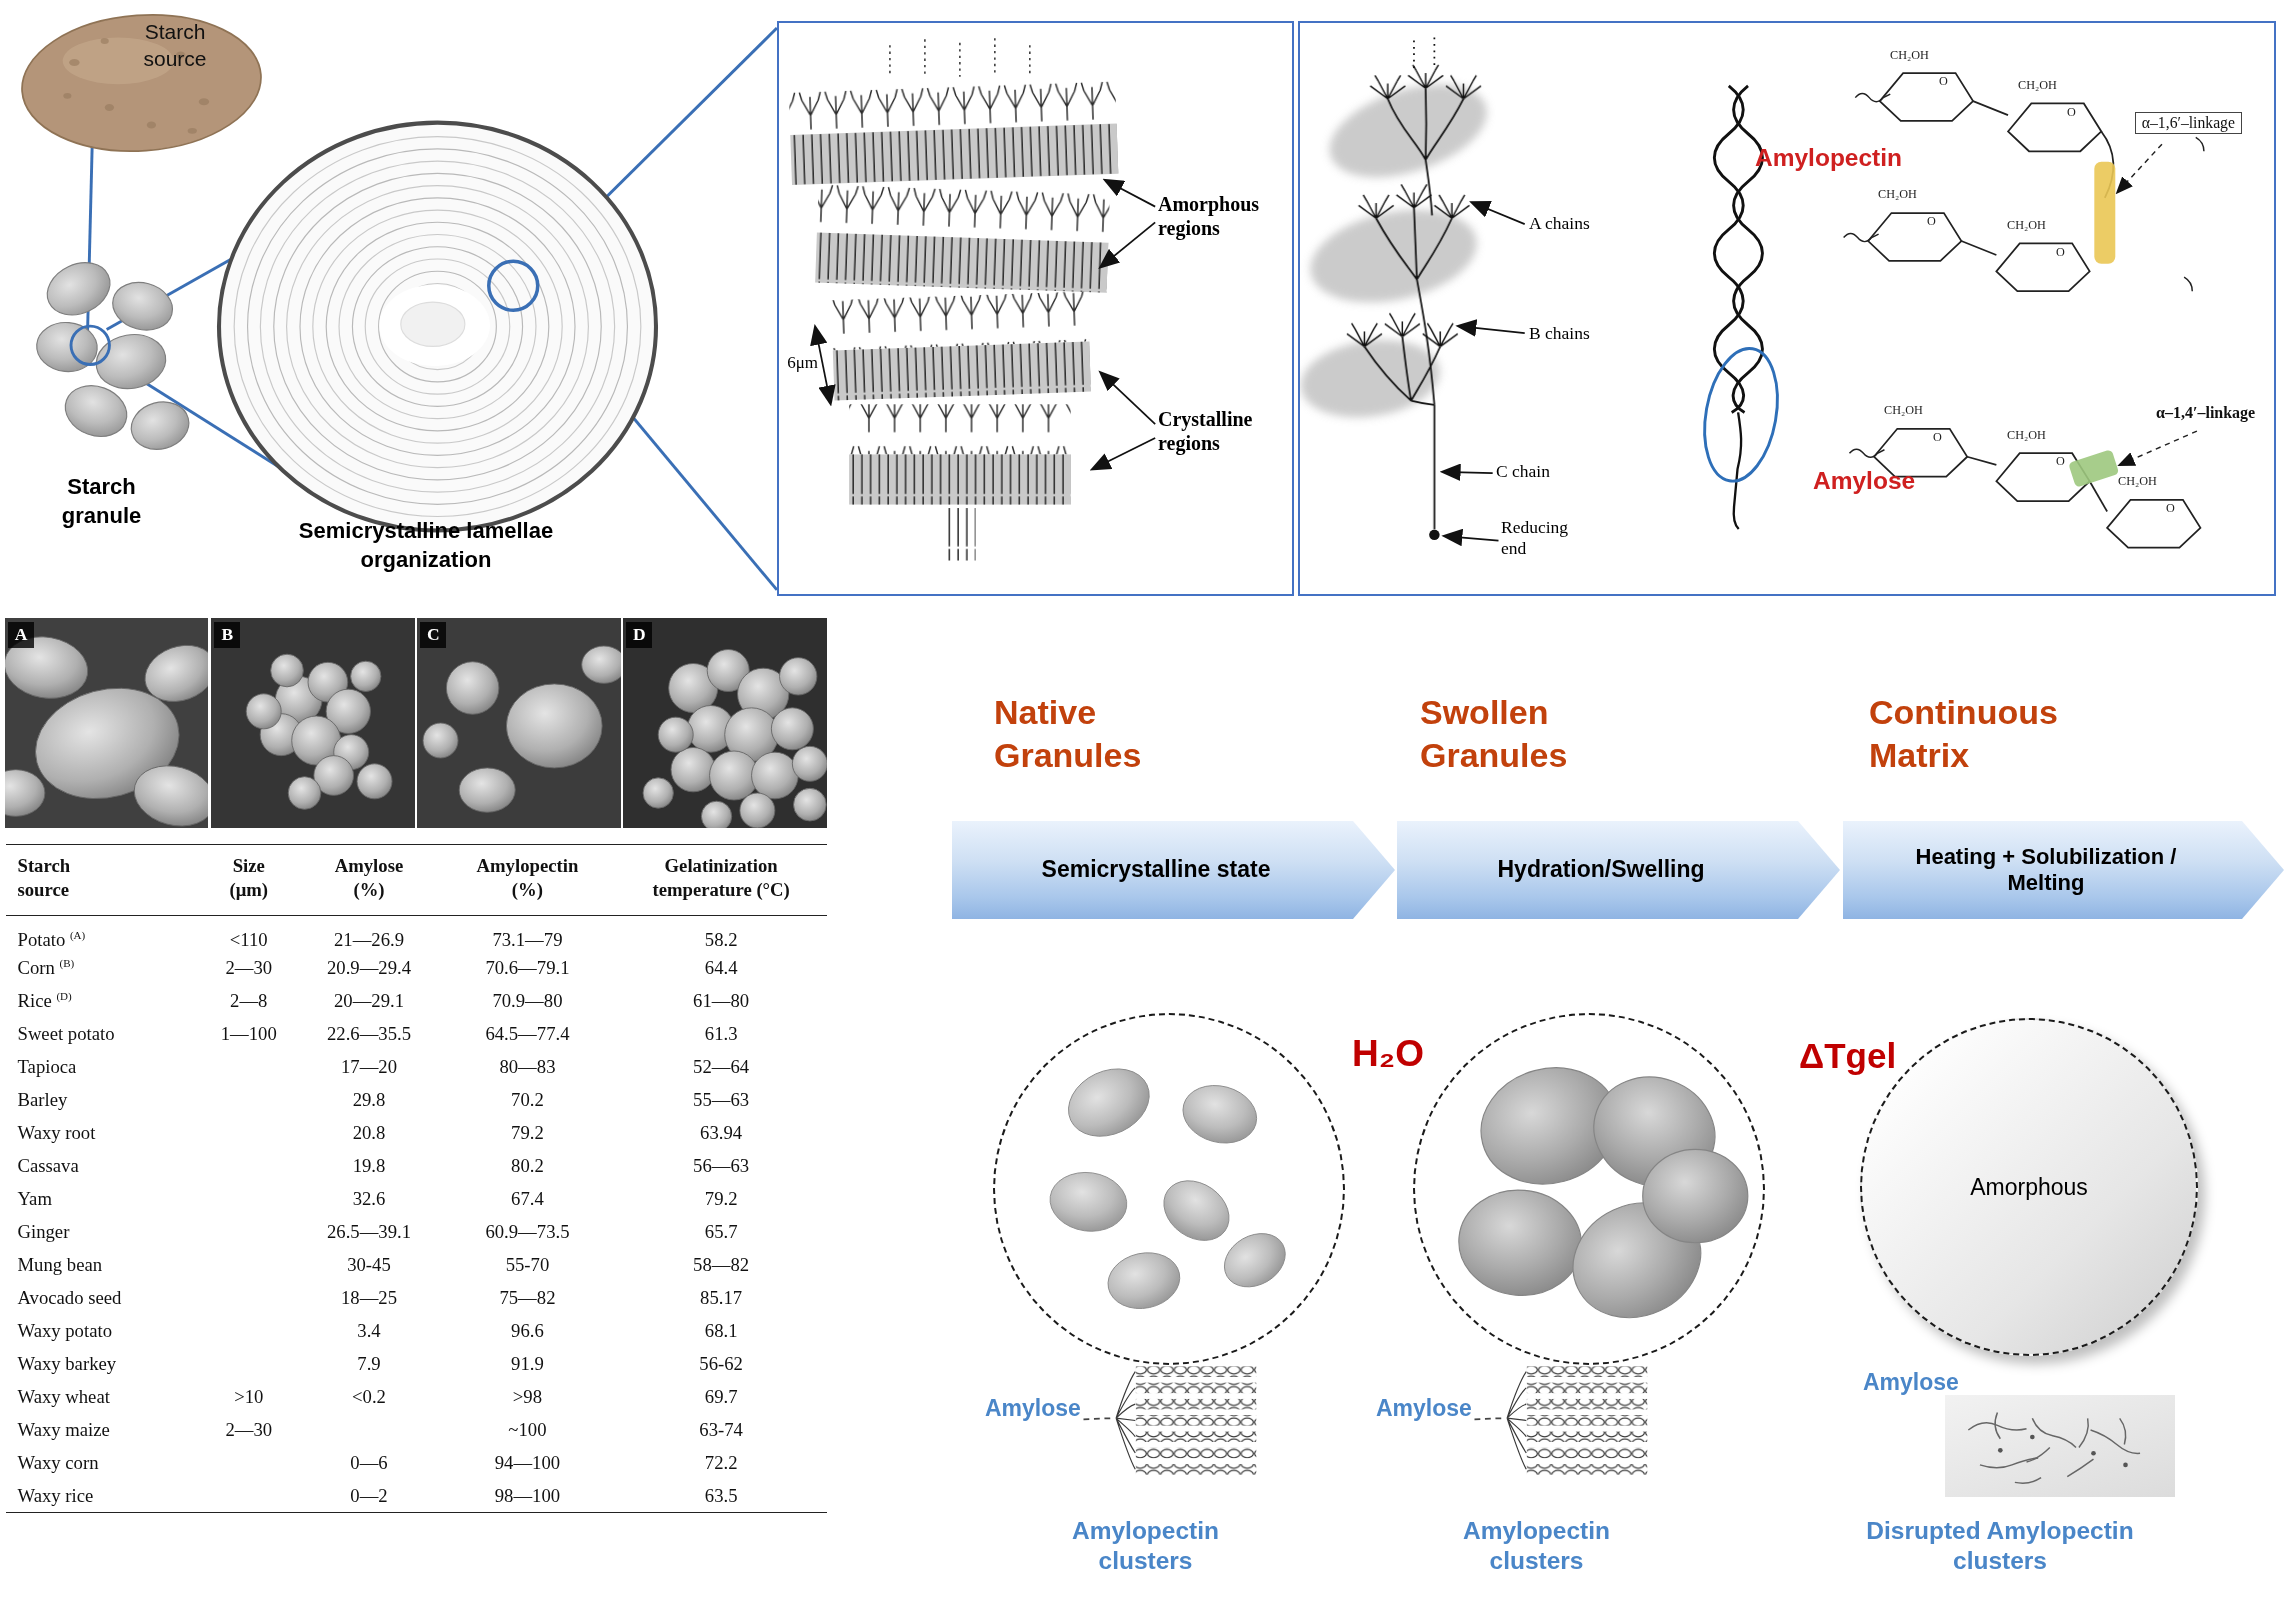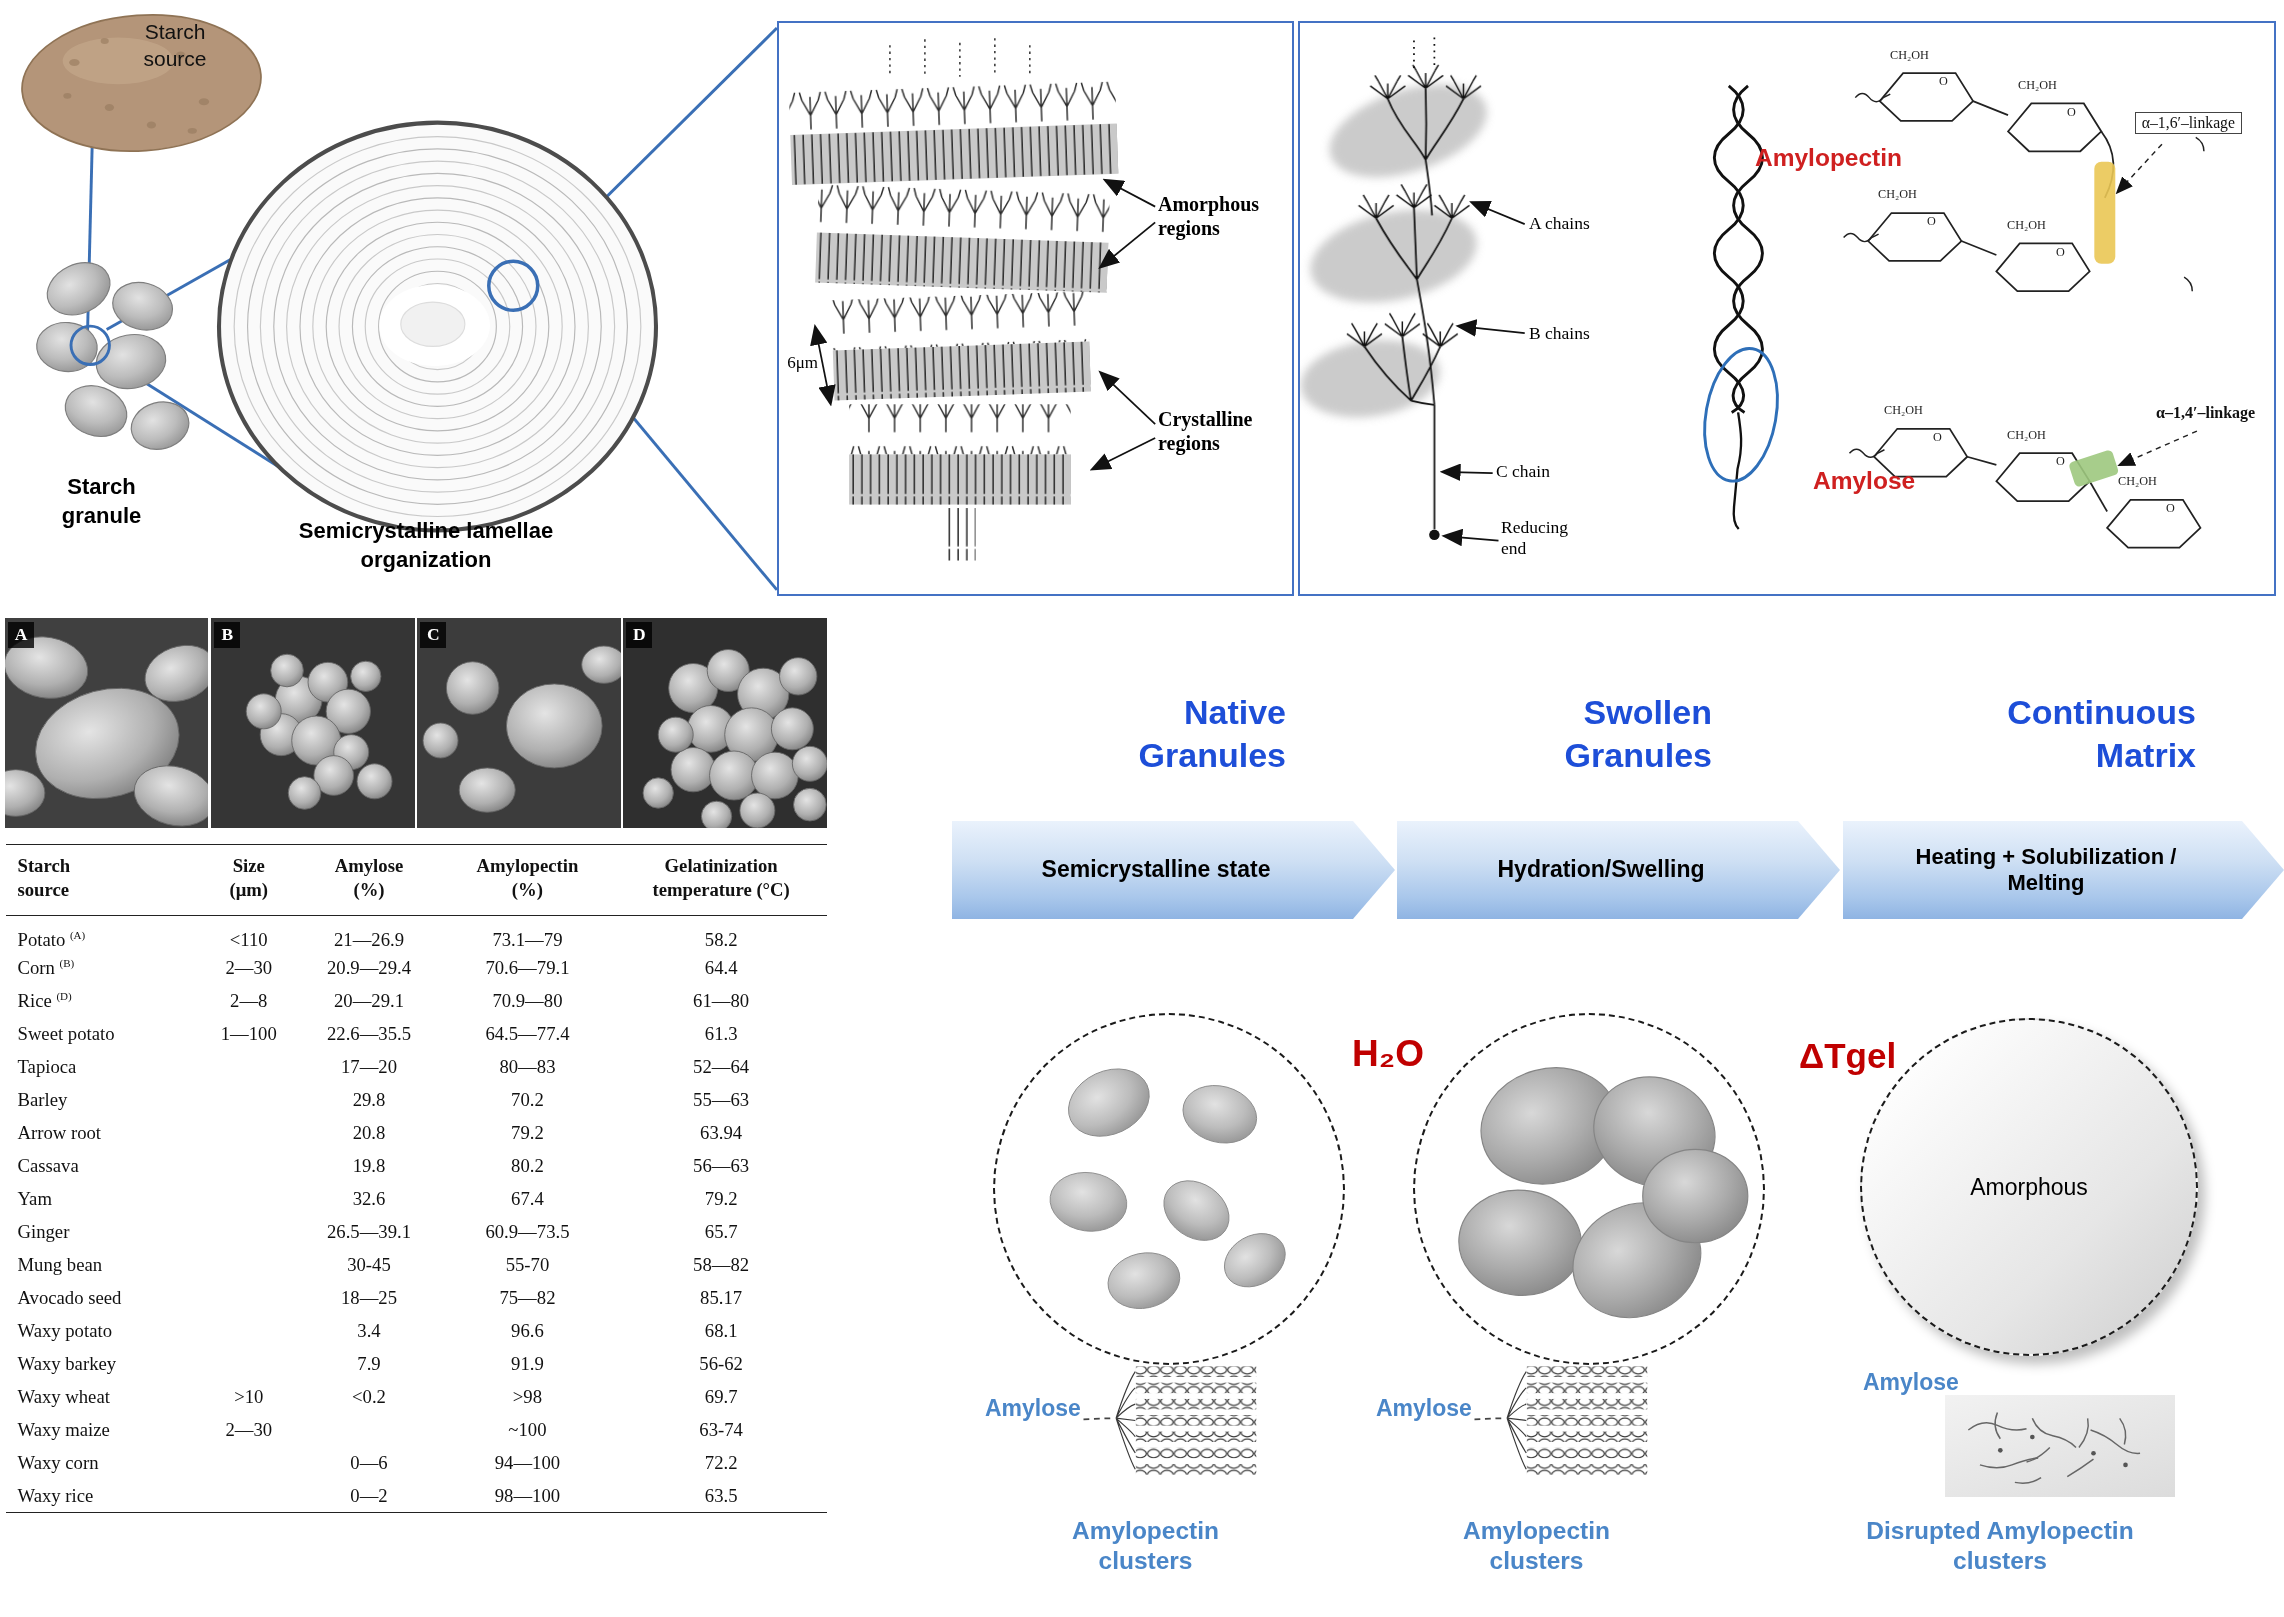--- a/index.html
+++ b/index.html
@@ -45,22 +45,22 @@
   #starch-table thead th{border-bottom:1.7px solid #222;font-weight:700;
       padding:9.3px 0 13px;line-height:1.28;vertical-align:top}
   #starch-table td{height:33px;padding:0}
   #starch-table tbody tr:first-child td{padding-top:13px}
   .c-name{text-align:left;padding-left:11.7px!important;width:192px}
   .c-num{text-align:center}
   .col-size{width:99px}.col-amy{width:140px}.col-amp{width:175px}.col-gel{width:210px}
   sup.sp{font-size:11px;vertical-align:super}
 
   
-  .blue-title{position:absolute;color:#1d4ed8;font-weight:700;font-size:34px;
-      text-align:right;line-height:1.25}
+  .blue-title{position:absolute;color:#c2410c;font-weight:700;font-size:34px;
+      text-align:left;line-height:1.25}
   .chev{position:absolute;top:821px;height:98px;
       background:linear-gradient(180deg,#eaf2fc 0%,#cfe0f4 40%,#a9c7eb 78%,#8fb4e3 100%);
       display:flex;flex-direction:column;align-items:center;justify-content:center;
       font-weight:700;font-size:23px;color:#000;text-align:center;line-height:1.2}
   #chev1{left:952px;width:443px;clip-path:polygon(0 0,calc(100% - 42px) 0,100% 50%,calc(100% - 42px) 100%,0 100%)}
   #chev2{left:1397px;width:443px;clip-path:polygon(0 0,calc(100% - 42px) 0,100% 50%,calc(100% - 42px) 100%,0 100%)}
   #chev3{left:1843px;width:441px;font-size:22px;clip-path:polygon(0 0,calc(100% - 42px) 0,100% 50%,calc(100% - 42px) 100%,0 100%)}
   .chev>span{display:block;padding-right:35px}
   .dash-circle{position:absolute;border:2.3px dashed #1a1a1a;border-radius:50%;background:#fff}
   #circle-native{left:993px;top:1013px;width:352px;height:352px}
@@ -473,21 +473,21 @@
       <td class="c-num">52—64</td>
     </tr>
       <tr>
       <td class="c-name"><span>Barley</span> <sup class="sp"></sup></td>
       <td class="c-num"></td>
       <td class="c-num">29.8</td>
       <td class="c-num">70.2</td>
       <td class="c-num">55—63</td>
     </tr>
       <tr>
-      <td class="c-name"><span>Arrow root</span> <sup class="sp"></sup></td>
+      <td class="c-name"><span>Waxy root</span> <sup class="sp"></sup></td>
       <td class="c-num"></td>
       <td class="c-num">20.8</td>
       <td class="c-num">79.2</td>
       <td class="c-num">63.94</td>
     </tr>
       <tr>
       <td class="c-name"><span>Cassava</span> <sup class="sp"></sup></td>
       <td class="c-num"></td>
       <td class="c-num">19.8</td>
       <td class="c-num">80.2</td>

